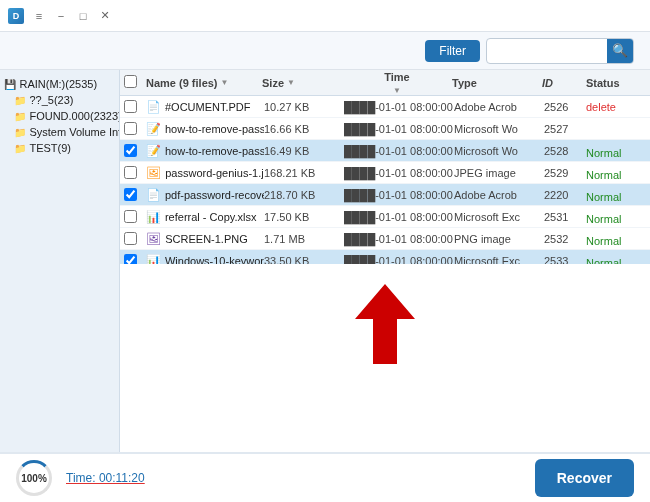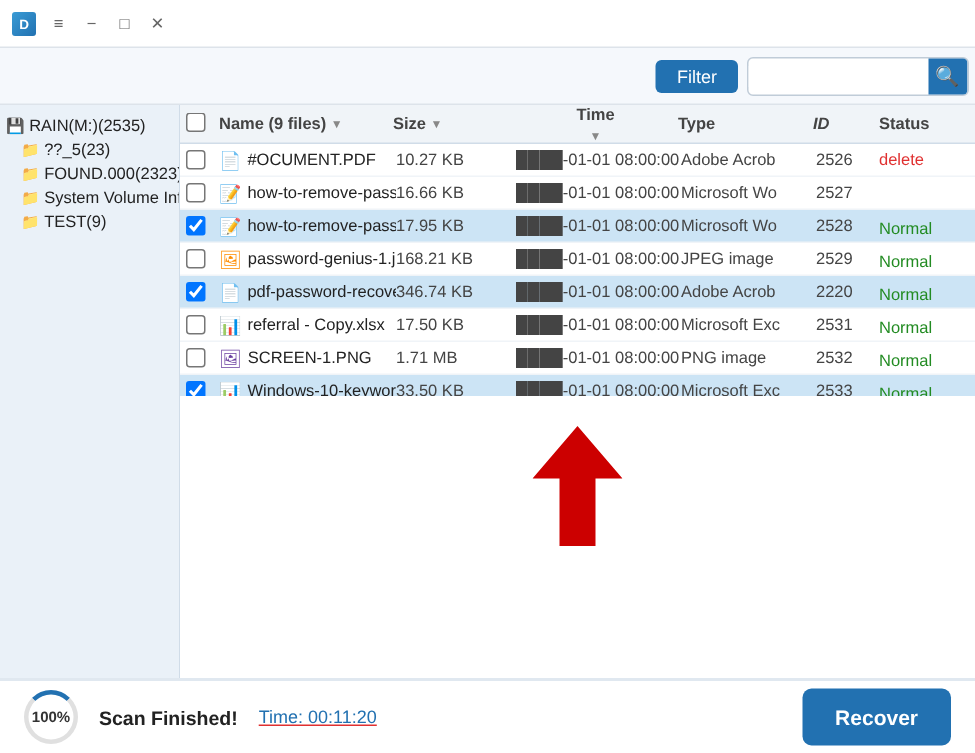--- a/index.html
+++ b/index.html
@@ -58,21 +58,21 @@
       background: #f5f8fc;
     }
 
     
     .toolbar {
       background: #f5f8fc;
       height: 38px;
       display: flex;
       align-items: center;
       justify-content: flex-end;
-      padding: 0 4px;
+      padding: 0 16px;
       gap: 6px;
       border-bottom: 1px solid #dde3ea;
     }
     .filter-btn {
       background: #2271b1;
       color: white;
       border: none;
       border-radius: 4px;
       padding: 4px 14px;
       font-size: 12px;
@@ -366,21 +366,21 @@
       <div class="row-status status-normal">Normal</div>
     </div>
           <div class="table-row selected">
       <div class="row-checkbox">
         <input type="checkbox" checked="" style="">
       </div>
       <div class="row-name">
         <span class="file-icon icon-word">📝</span>
         <span>how-to-remove-password_unprotected.docx</span>
       </div>
-      <div class="row-size">17.95 KB</div>
+      <div class="row-size">16.49 KB</div>
       <div class="row-time">████-01-01 08:00:00</div>
       <div class="row-type">Microsoft Wo</div>
       <div class="row-id">2528</div>
       <div class="row-status status-normal">Normal</div>
     </div>
           <div class="table-row">
       <div class="row-checkbox">
         <input type="checkbox" style="">
       </div>
       <div class="row-name">
@@ -394,21 +394,21 @@
       <div class="row-status status-normal">Normal</div>
     </div>
           <div class="table-row selected">
       <div class="row-checkbox">
         <input type="checkbox" checked="" style="">
       </div>
       <div class="row-name">
         <span class="file-icon icon-pdf">📄</span>
         <span>pdf-password-recovery-tool.pdf</span>
       </div>
-      <div class="row-size">346.74 KB</div>
+      <div class="row-size">218.70 KB</div>
       <div class="row-time">████-01-01 08:00:00</div>
       <div class="row-type">Adobe Acrob</div>
       <div class="row-id">2220</div>
       <div class="row-status status-normal">Normal</div>
     </div>
           <div class="table-row">
       <div class="row-checkbox">
         <input type="checkbox" style="">
       </div>
       <div class="row-name">
@@ -457,19 +457,18 @@
         </svg>
       </div>
 
     </div>
   </div>
 
   <div class="bottom-bar">
     <div class="progress-circle">
       <span>100%</span>
     </div>
-    <span class="scan-finished">Scan Finished!</span>
     <span class="scan-time">Time: 00:11:20</span>
     <div class="bottom-spacer"></div>
     <button class="recover-btn">Recover</button>
   </div>
 
 </div>
 
 </body></html>

